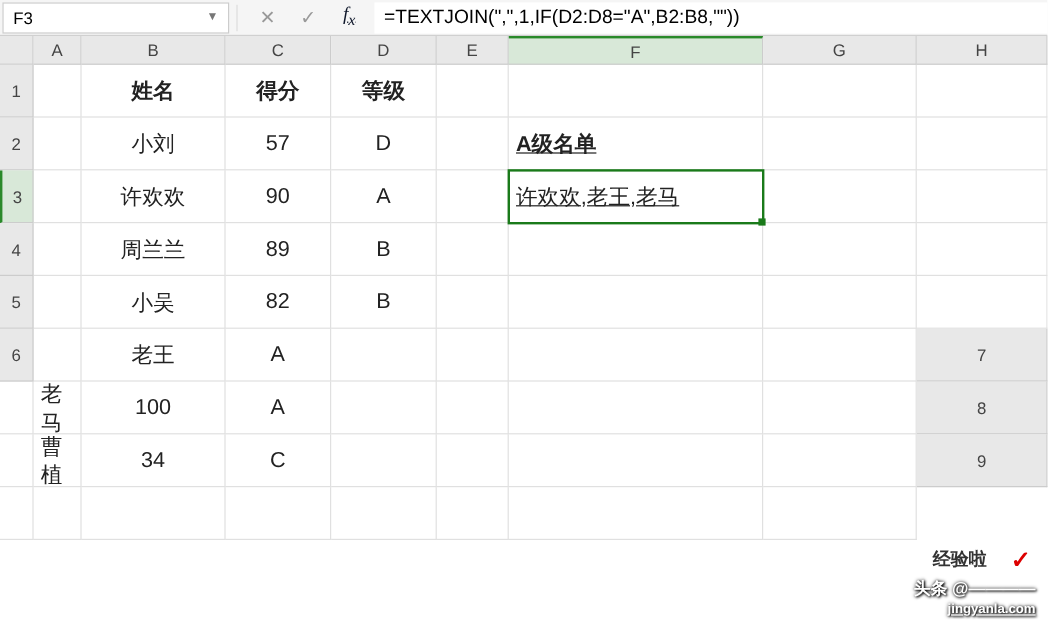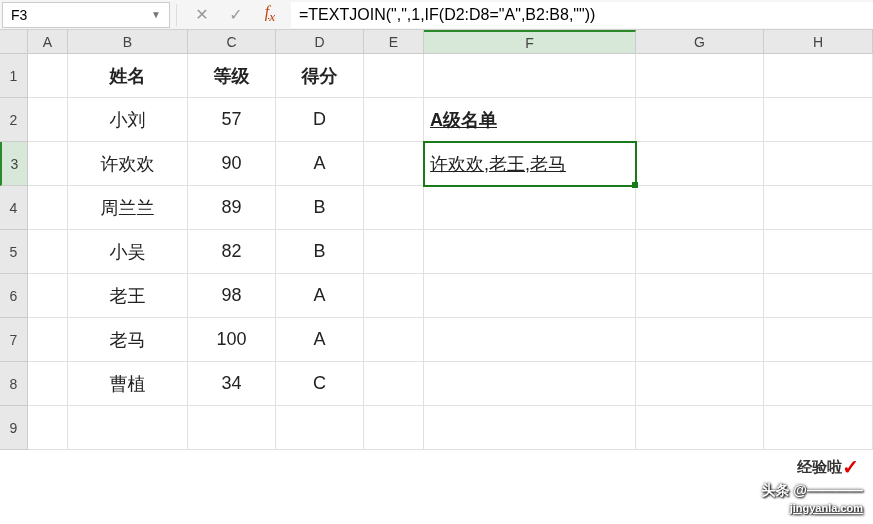--- a/index.html
+++ b/index.html
@@ -13,36 +13,36 @@
       position: relative;
     }
     .formula-bar {
       display: flex;
       align-items: center;
       height: 30px;
       border-bottom: 1px solid #d0d0d0;
       background: #f5f5f5;
     }
     .name-box {
-      width: 168px;
+      width: 189px;
       height: 26px;
       display: flex;
       align-items: center;
       padding: 0 8px;
       background: #fff;
       border: 1px solid #ccc;
       margin: 2px;
       justify-content: space-between;
     }
     .name-box-text { font-size: 14px; }
     .name-dd { color: #777; font-size: 10px; }
     .fb-sep { width: 1px; height: 22px; background: #ddd; margin: 0 4px; }
     .fb-btns { display: flex; align-items: center; gap: 12px; padding: 0 10px; }
     .fb-btn { color: #999; font-size: 16px; width: 22px; text-align: center; }
-    .fb-btn.fx { font-style: italic; font-family: "Times New Roman", serif; color: #c2410c; text-decoration: underline; }
+    .fb-btn.fx { font-style: italic; font-family: "Times New Roman", serif; color: #0f172a; text-decoration: underline; }
     .formula-input {
       flex: 1;
       height: 26px;
       padding: 0 8px;
       display: flex;
       align-items: center;
       font-size: 16px;
       background: #fff;
     }
     .grid {
@@ -108,21 +108,21 @@
     }
     .wm-line {
       font-size: 14px;
       font-weight: bold;
       color: #fff;
       text-shadow: 0 0 3px #000, 1px 1px 2px #000;
     }
     .wm-logo {
       display: flex;
       align-items: center;
-      gap: 0;
+      gap: 20px;
       font-size: 15px;
       font-weight: bold;
       color: #333;
       background: rgba(255,255,255,0.6);
       padding: 1px 4px;
       border-radius: 3px;
     }
     .wm-check { color: #d00; font-size: 20px; font-weight: bold; }
   </style>
 </head>
@@ -151,22 +151,22 @@
   <div class="hdr">C</div>
   <div class="hdr">D</div>
   <div class="hdr">E</div>
   <div class="hdr active">F</div>
   <div class="hdr">G</div>
   <div class="hdr">H</div>
 
   <div class="rowhdr">1</div>
   <div class="cell"></div>
   <div class="cell bold">姓名</div>
+  <div class="cell bold">得分</div>
   <div class="cell bold">等级</div>
-  <div class="cell bold">得分</div>
   <div class="cell"></div>
   <div class="cell"></div>
   <div class="cell"></div>
   <div class="cell"></div>
 
   <div class="rowhdr">2</div>
   <div class="cell"></div>
   <div class="cell">小刘</div>
   <div class="cell">57</div>
   <div class="cell">D</div>
@@ -204,21 +204,20 @@
   <div class="cell">82</div>
   <div class="cell">B</div>
   <div class="cell"></div>
   <div class="cell"></div>
   <div class="cell"></div>
   <div class="cell"></div>
 
   <div class="rowhdr">6</div>
   <div class="cell"></div>
   <div class="cell">老王</div>
-  <div class="cell">98</div>
   <div class="cell">A</div>
   <div class="cell"></div>
   <div class="cell"></div>
   <div class="cell"></div>
   <div class="cell"></div>
 
   <div class="rowhdr">7</div>
   <div class="cell"></div>
   <div class="cell">老马</div>
   <div class="cell">100</div>

